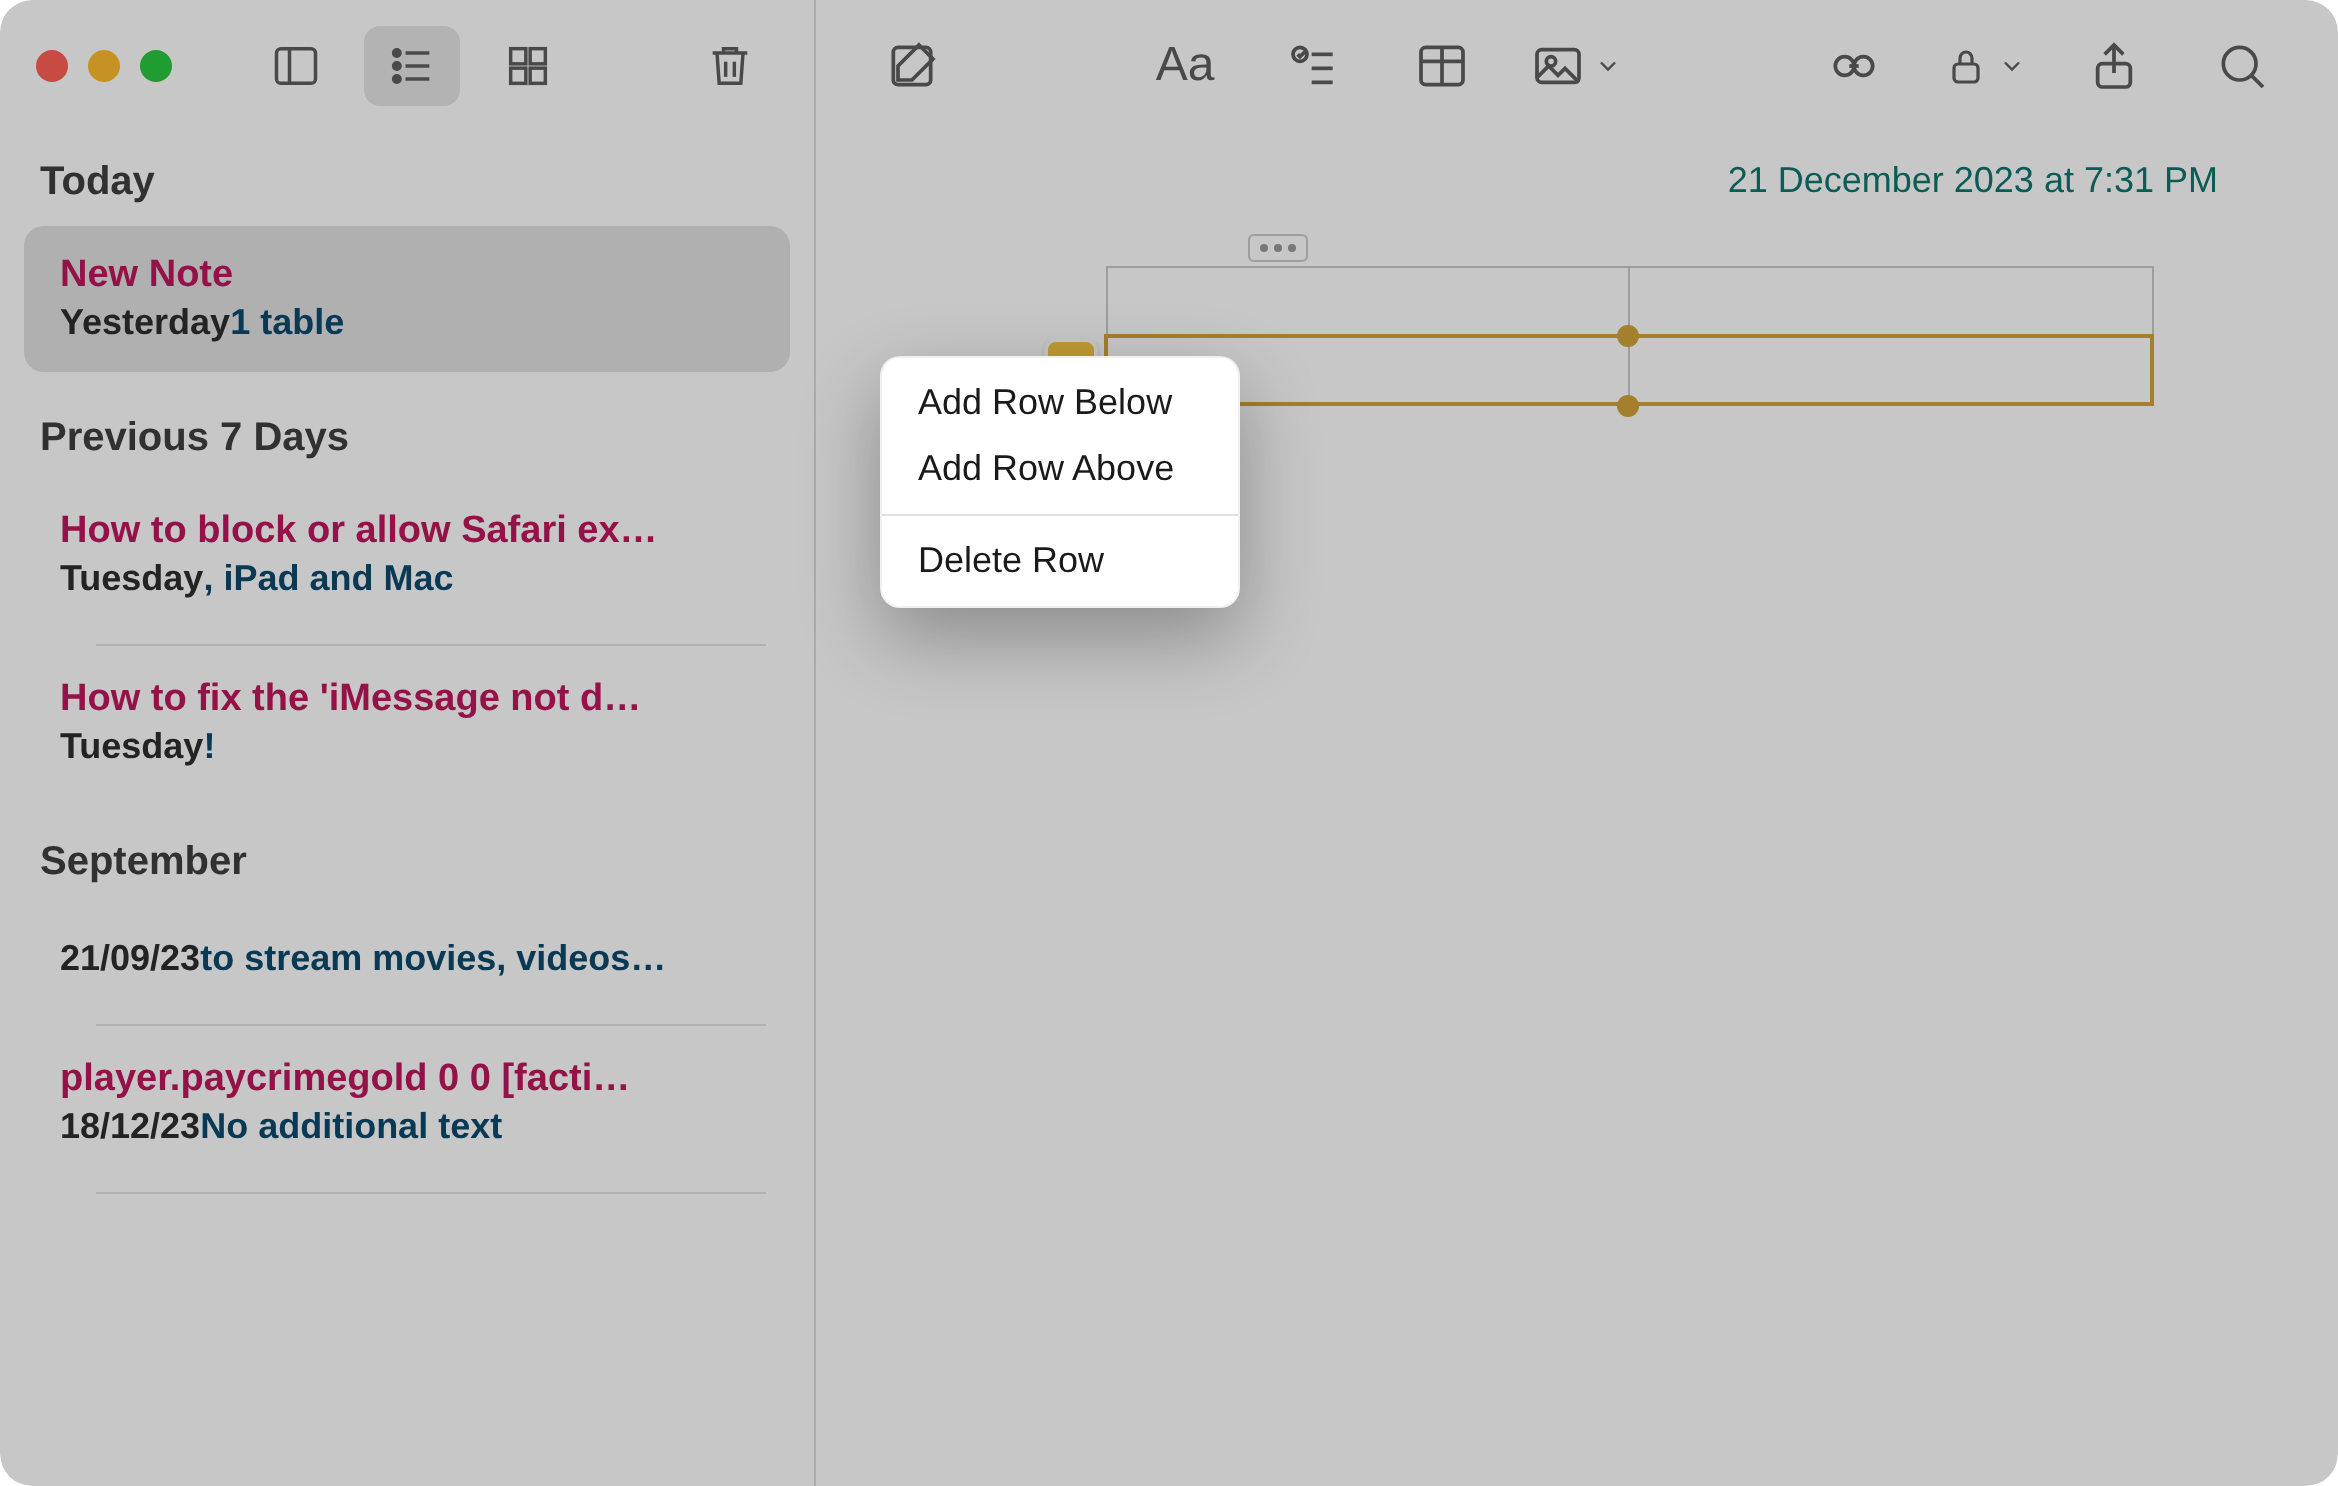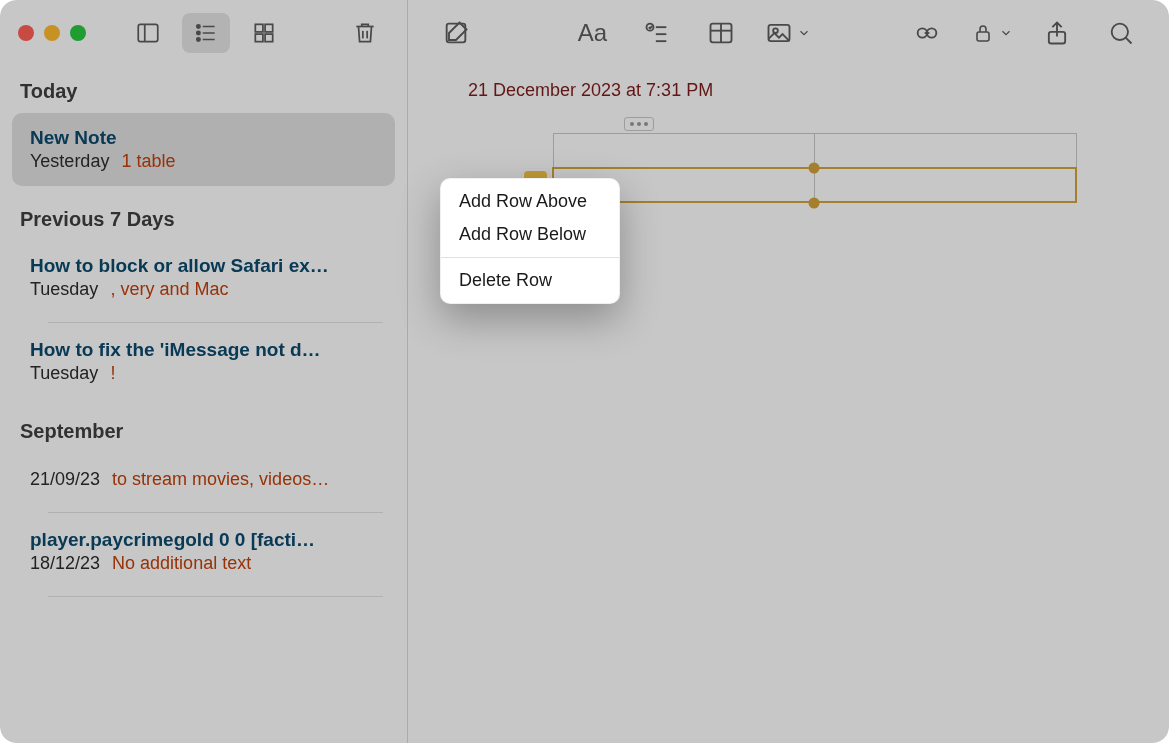--- a/index.html
+++ b/index.html
@@ -49,24 +49,24 @@
     font-size: 20px; font-weight:700; color:#3f3f3f;
     padding: 14px 20px 10px 20px;
   }
 
   .note-item {
     margin: 0 12px 8px 12px;
     padding: 14px 18px;
     border-radius: 10px;
   }
   .note-item.selected { background:#e2e2e2; }
-  .note-item .title { font-size:19px; font-weight:700; color:#0c4a6e; white-space:nowrap; overflow:hidden; text-overflow:ellipsis; }
-  .note-item .sub { font-size:18px; color:#2d2d2d; margin-top:2px; display:flex; gap:12px;}
+  .note-item .title { font-size:19px; font-weight:700; color:#be185d; white-space:nowrap; overflow:hidden; text-overflow:ellipsis; }
+  .note-item .sub { font-size:18px; color:#2d2d2d; margin-top:2px; display:flex; gap:0;font-weight:bold;}
   .note-item .sub .date { color:#2d2d2d; }
-  .note-item .sub .preview { color:#c2410c; white-space:nowrap; overflow:hidden; text-overflow:ellipsis;}
+  .note-item .sub .preview { color:#0c4a6e; white-space:nowrap; overflow:hidden; text-overflow:ellipsis;}
 
   .sep { height:1px; background:#e3e3e3; margin: 2px 24px 2px 48px; }
 
   .list-scroll { overflow:hidden; flex:1; }
 
   
   .main {
     flex:1; height:100%; background:#ffffff; position:relative;
     display:flex; flex-direction:column;
   }
@@ -74,21 +74,21 @@
     height:66px; display:flex; align-items:center; gap:24px; padding:0 28px;
   }
   .mt-btn { width:40px; height:40px; display:flex; align-items:center; justify-content:center; color:#5e5e5e;}
   .mt-btn svg { width:28px; height:28px; stroke:#5e5e5e; fill:none; stroke-width:1.6;}
   .mt-spacer { flex:1; }
   .mt-chev-wrap { display:flex; align-items:center; gap:4px;}
 
   .content-area {
     flex:1; padding: 14px 60px; position:relative;
   }
-  .timestamp { text-align:left; font-size:18px; color:#7f1d1d; margin-bottom:32px;}
+  .timestamp { text-align:right; font-size:18px; color:#0f766e; margin-bottom:32px;}
 
   .table-widget {
     position:relative; margin-left: 84px;
   }
   .ellipsis-btn {
     position:absolute; left: 72px; top:-16px;
     width:30px; height:14px; border:1px solid #c9c9c9; border-radius:3px;
     display:flex; align-items:center; justify-content:center; gap:3px;
     background:#fff;
   }
@@ -204,21 +204,21 @@
             <span class="date">Yesterday</span>
             <span class="preview">1 table</span>
           </div>
       </div>
 
       <div class="section-label">Previous 7 Days</div>
       <div class="note-item">
         <div class="title">How to block or allow Safari ex…</div>
         <div class="sub">
             <span class="date">Tuesday</span>
-            <span class="preview">, very and Mac</span>
+            <span class="preview">, iPad and Mac</span>
           </div>
       </div>
       <div class="sep"></div>
       <div class="note-item">
         <div class="title">How to fix the 'iMessage not d…</div>
         <div class="sub">
             <span class="date">Tuesday</span>
             <span class="preview">!</span>
           </div>
       </div>
@@ -339,17 +339,17 @@
         <div class="col-handle" style="left:262px; top:35px;"></div>
         <div class="col-handle" style="left:262px; top:70px;"></div>
       </div>
     </div>
   </div>
 </div>
 
 <div class="overlay"></div>
 
 <div class="ctx-menu">
+  <div class="item">Add Row Below</div>
   <div class="item">Add Row Above</div>
-  <div class="item">Add Row Below</div>
   <div class="divider"></div>
   <div class="item">Delete Row</div>
 </div>
 
 </body></html>

